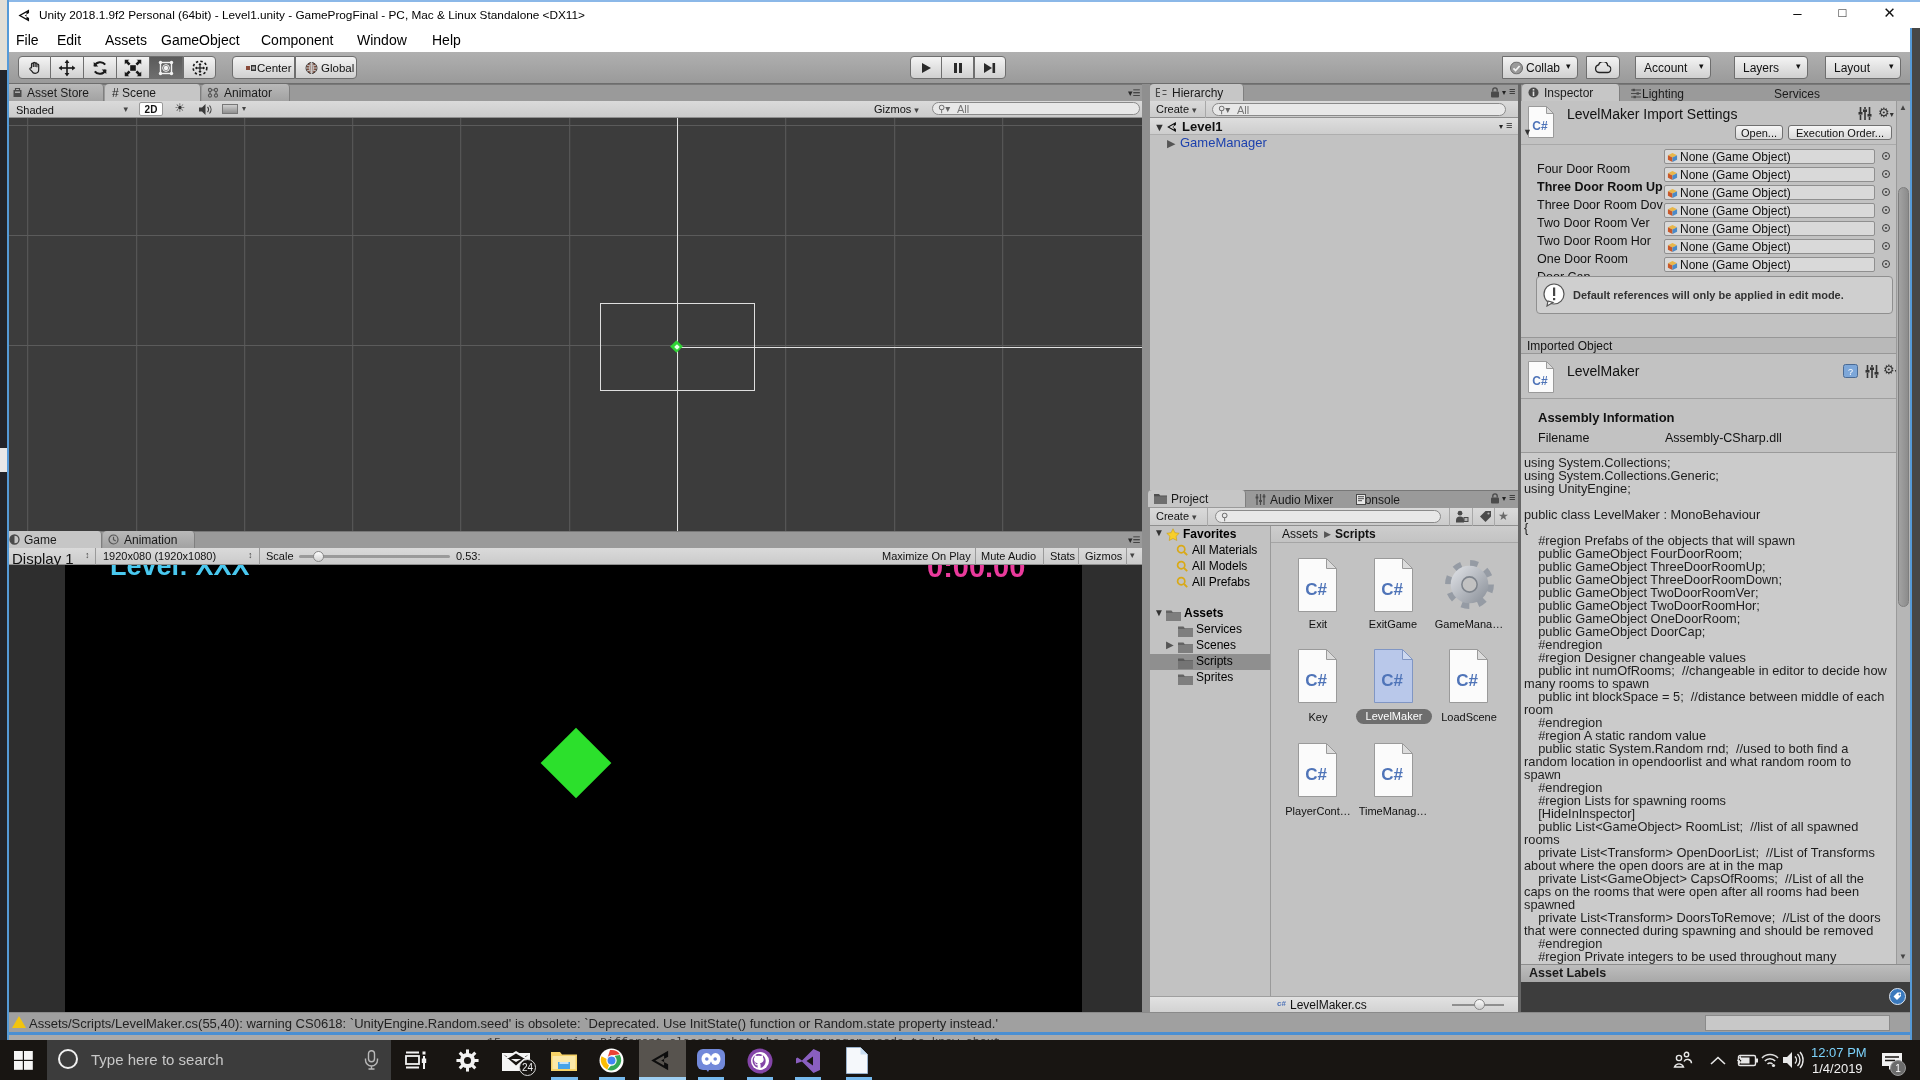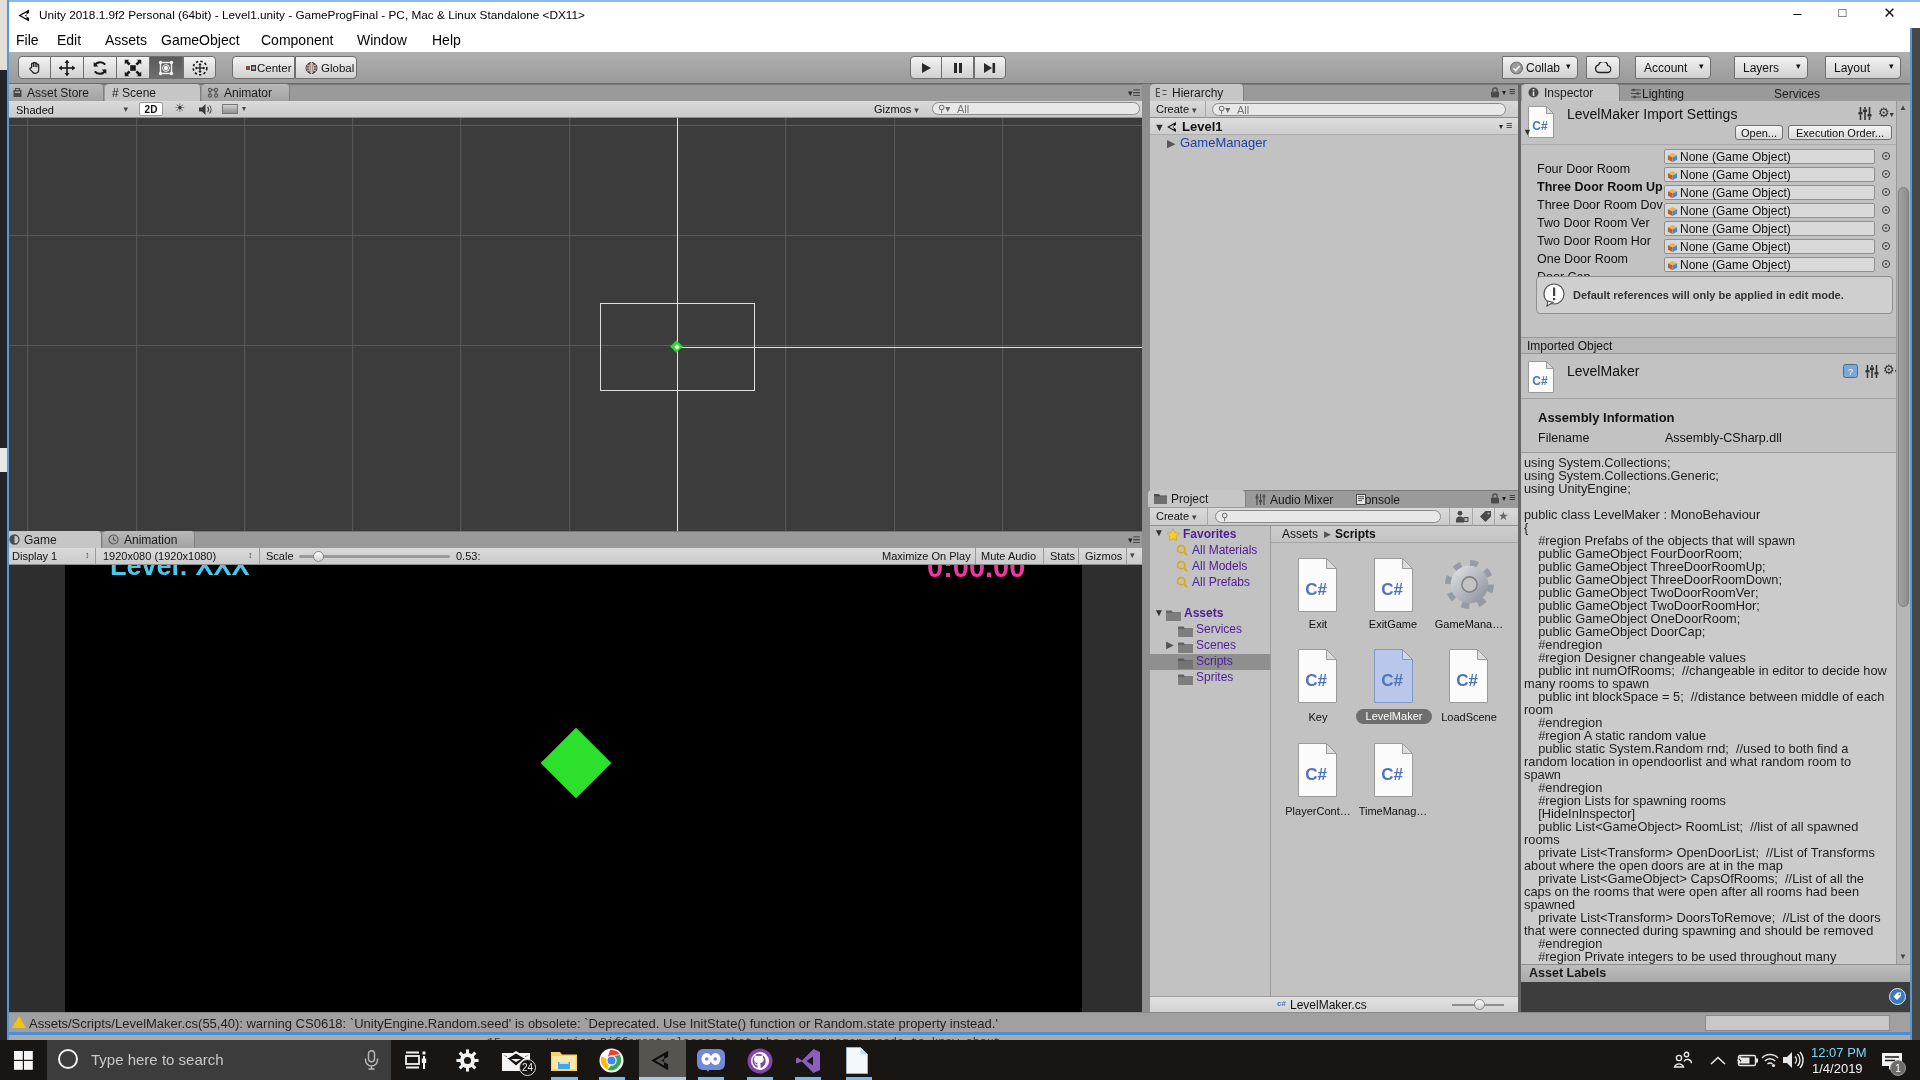--- a/index.html
+++ b/index.html
@@ -36,21 +36,21 @@
     repeating-linear-gradient(to bottom, transparent 0px, transparent 109px, #5b5b5b 109px, #5b5b5b 110px);
   background-position:-87.8px 0px, 0px -102px;
 }
 
 #gamearea { left:8px; top:565px; width:1134px; height:447px; background:#2e2e2e; overflow:hidden; }
 #gameviewport { position:absolute; left:57px; top:0px; width:1017px; height:447px; background:#000; overflow:hidden; }
 
 #hierarchy { left:1150px; top:118px; width:368px; height:372px; background:#c2c2c2; }
 
 #project { left:1150px; top:526px; width:368px; height:486px; background:#c2c2c2; }
-.treerow { position:absolute; left:0; height:16px; font-size:12px; color:#4c1d95; }
+.treerow { position:absolute; left:0; height:16px; font-size:12px; color:#000000; }
 .cslabel { position:absolute; font-size:11px; color:#111; text-align:center; }
 
 #inspector { left:1521px; top:101px; width:391px; height:911px; background:#c2c2c2; }
 #codepre { font-family:"Liberation Sans", sans-serif; font-size:12.8px; line-height:13px; color:#1d1d1d; padding:3px 0 0 3px; white-space:pre; }
 .plabel { position:absolute; left:16px; font-size:12.5px; color:#111; white-space:nowrap; overflow:hidden; width:126px;margin-top:12px; }
 .pfield { position:absolute; left:143px; width:211px; height:15px; background:#d9d9d9; border:1px solid #8f8f8f; border-radius:2px; }
 .pfield .ftext { position:absolute; left:15px; top:0px; font-size:12px; color:#111; }
 .pcircle { position:absolute; left:361px; width:8px; height:8px; border:1.6px solid #3a3a3a; border-radius:50%; }
 .pcircle:after { content:""; position:absolute; left:1.5px; top:1.5px; width:2px; height:2px; background:#3a3a3a; border-radius:50%; }
 .cubeicon { position:absolute; left:2px; top:2px; width:11px; height:11px; }
@@ -260,21 +260,21 @@
   <div class="tab active" style="left:2px;top:531px;width:100px;"><svg style="position:absolute;left:7px;top:3px" width="11" height="11" viewBox="0 0 11 11">
         <circle cx="5.5" cy="5.5" r="4.5" fill="none" stroke="#4a4a4a" stroke-width="1.3"></circle>
         <path fill="#4a4a4a" d="M5.5 1a4.5 4.5 0 0 0 0 9z"></path>
       </svg><span style="margin-left:15px;">Game</span></div>
   <div class="tab" style="left:103px;top:531px;width:92px;"><svg style="position:absolute;left:5px;top:3px" width="11" height="11" viewBox="0 0 11 11">
         <circle cx="5.5" cy="5.5" r="4.5" fill="none" stroke="#555" stroke-width="1.2"></circle>
         <path fill="none" stroke="#555" stroke-width="1.2" d="M5.5 2.8v2.9l2.2 1.2"></path>
       </svg><span style="margin-left:14px;">Animation</span></div>
   <div class="abs ptoolbar" style="left:8px;top:548px;width:1134px;height:17px;"></div>
   <div id="gametoolbar">
-    <div class="abs" style="left:12px;top:549.5px;font-size:11px;color:#111;">Display 1</div>
+    <div class="abs" style="left:12px;top:549.5px;font-size:15px;color:#111;">Display 1</div>
     <div class="abs" style="left:85px;top:550px;font-size:9px;color:#444;">↕</div>
     <div class="abs" style="left:95px;top:548px;width:1px;height:17px;background:#9a9a9a;"></div>
     <div class="abs" style="left:103px;top:549.5px;font-size:11px;color:#111;">1920x080 (1920x1080)</div>
     <div class="abs" style="left:248px;top:550px;font-size:9px;color:#444;">↕</div>
     <div class="abs" style="left:259px;top:548px;width:1px;height:17px;background:#9a9a9a;"></div>
     <div class="abs" style="left:266px;top:549.5px;font-size:11px;color:#111;">Scale</div>
     <div class="abs" style="left:299px;top:555px;width:151px;height:3px;background:#9a9a9a;border-radius:2px;"></div>
     <div class="abs" style="left:313px;top:551px;width:11px;height:11px;background:linear-gradient(#fdfdfd,#d2d2d2);border:1px solid #888;border-radius:50%;"></div>
     <div class="abs" style="left:456px;top:549.5px;font-size:11px;color:#111;">0.53:</div>
     <div class="abs" style="left:882px;top:549.5px;font-size:11px;color:#111;">Maximize On Play</div>

